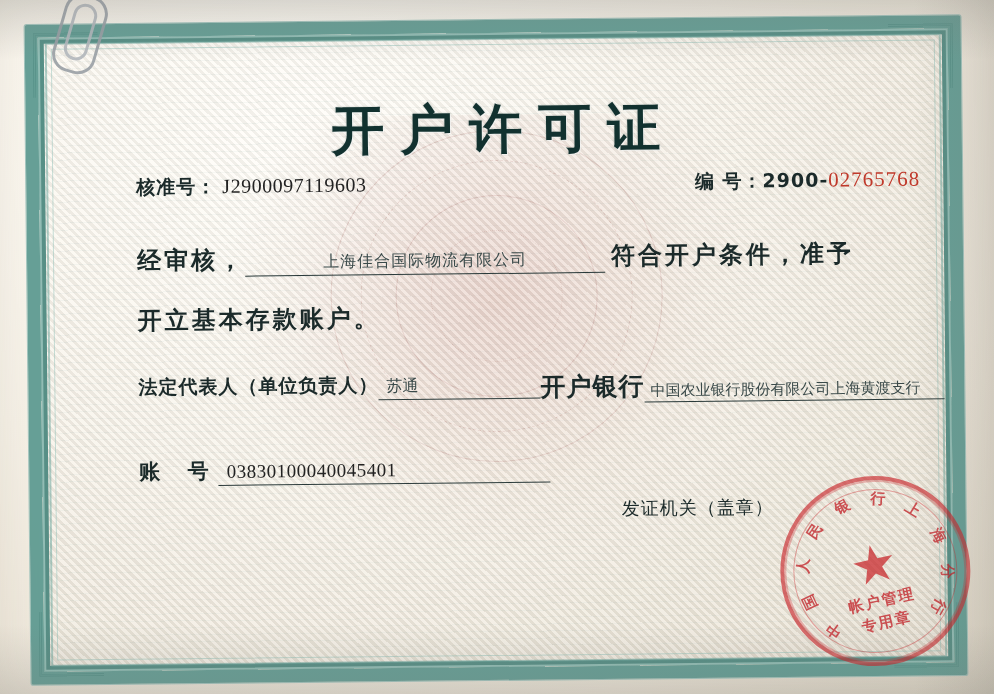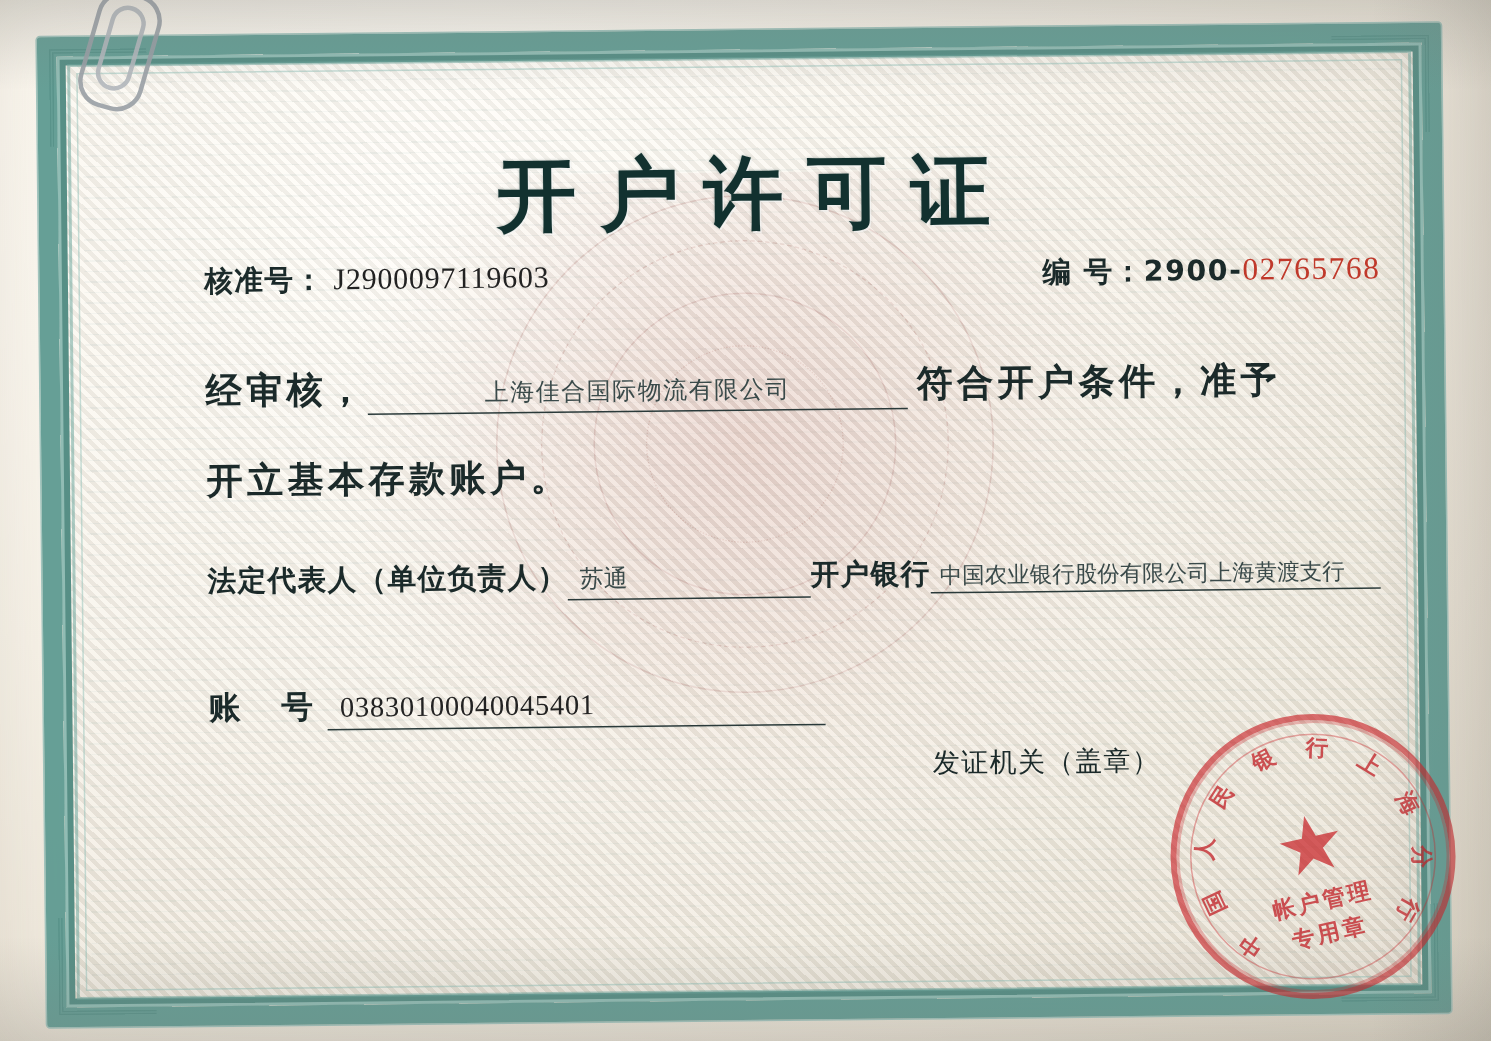--- a/index.html
+++ b/index.html
@@ -213,21 +213,21 @@
     display: inline-block;
     min-width: 150px;
     border-bottom: 1.5px solid #2a3a3a;
     text-align: left;
     padding: 0 4px 2px 8px;
     font-size: 16px;
     color: #3a4a4a;
   }
 
   .bank { left: 480px; top: 325px; }
-  .bank .label { font-size: 19px; letter-spacing: 1px; text-align: center; }
+  .bank .label { font-size: 25px; letter-spacing: 1px; text-align: center; }
   .bank .fill-wrap {
     display: inline-block;
     position: relative;
     width: 300px;
     vertical-align: bottom;
   }
   .bank .fill-text {
     position: absolute;
     left: 6px;
     bottom: 3px;

